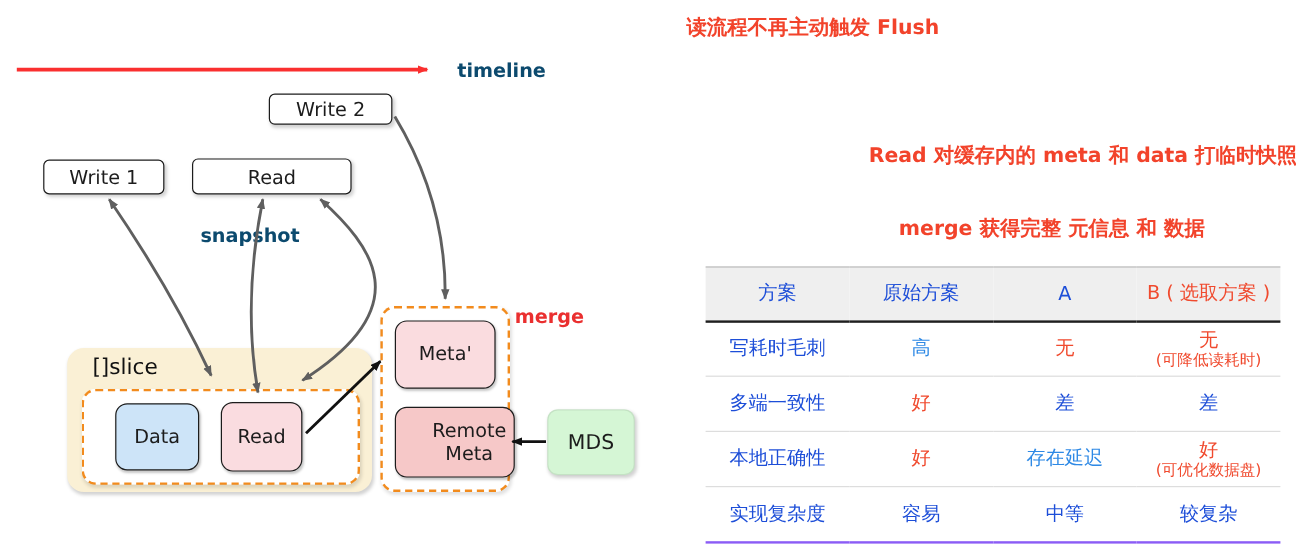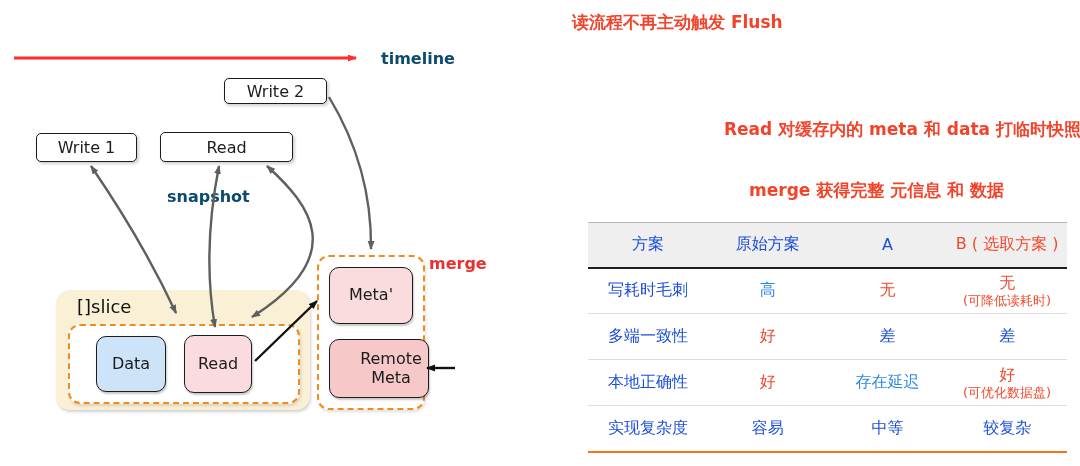--- a/index.html
+++ b/index.html
@@ -38,21 +38,21 @@
   #cmp-table{
     position:absolute;left:588px;top:222px;width:479px;border-collapse:collapse;
     table-layout:fixed;font-size:16px;
   }
   #cmp-table th,#cmp-table td{
     text-align:center;vertical-align:middle;padding:0 2px;font-weight:normal;
   }
   #cmp-table thead tr{height:45px;background:#efefef;}
   #cmp-table thead{border-top:1px solid #b5b5b5;border-bottom:2px solid #1f1f1f;}
   #cmp-table tbody tr{border-bottom:1px solid #ddd;}
-  #cmp-table tbody tr:last-child{border-bottom:2px solid #f97316;font-family:Liberation Mono, monospace;}
+  #cmp-table tbody tr:last-child{border-bottom:2px solid #8b5cf6;font-family:Liberation Mono, monospace;}
   #cmp-table tbody tr{height:46px;}
   #cmp-table .note{display:block;font-size:13px;line-height:1.15;margin-top:0;}
   .c-red{color:#f04a2e;}
   .c-blue{color:#2e89e5;}
   .c-dark{color:#1d4ed8;}
   svg#arrows{position:absolute;left:0;top:0;pointer-events:none;}
 </style>
 </head>
 <body>
 
@@ -63,20 +63,21 @@
 
   <div class="dashed" style="left:68px;top:324px;width:232px;height:80px;"></div>
 
   <div class="inner-box" style="left:96px;top:336px;width:70px;height:56px;background:#cde4f8;">Data</div>
   <div class="inner-box" style="left:184px;top:335px;width:68px;height:58px;background:#fadce0;">Read</div>
 
   <div class="dashed" style="left:317px;top:255px;width:108px;height:155px;"></div>
   <div class="inner-box" style="left:329px;top:267px;width:84px;height:57px;background:#fadcdf;">Meta'</div>
   <div class="inner-box" style="left:329px;top:339px;width:100px;height:59px;background:#f6c8c8;padding-left:24px;">Remote Meta</div>
 
+  <div class="mds" style="left:456px;top:341px;width:73px;height:55px;">MDS</div>
 
   <div class="node" style="left:224px;top:78px;width:103px;height:26px;">Write 2</div>
   <div class="node" style="left:36px;top:133px;width:101px;height:29px;">Write 1</div>
   <div class="node" style="left:160px;top:132px;width:133px;height:30px;">Read</div>
 
   <div class="red-label" style="left:381px;top:49px;">timeline</div>
   <div class="red-label" style="left:167px;top:187px;">snapshot</div>
   <div class="red-label" style="left:429px;top:254px;color:#ea2f2f;">merge</div>
 
   <svg id="arrows" width="1080" height="466" viewBox="0 0 1080 466">

